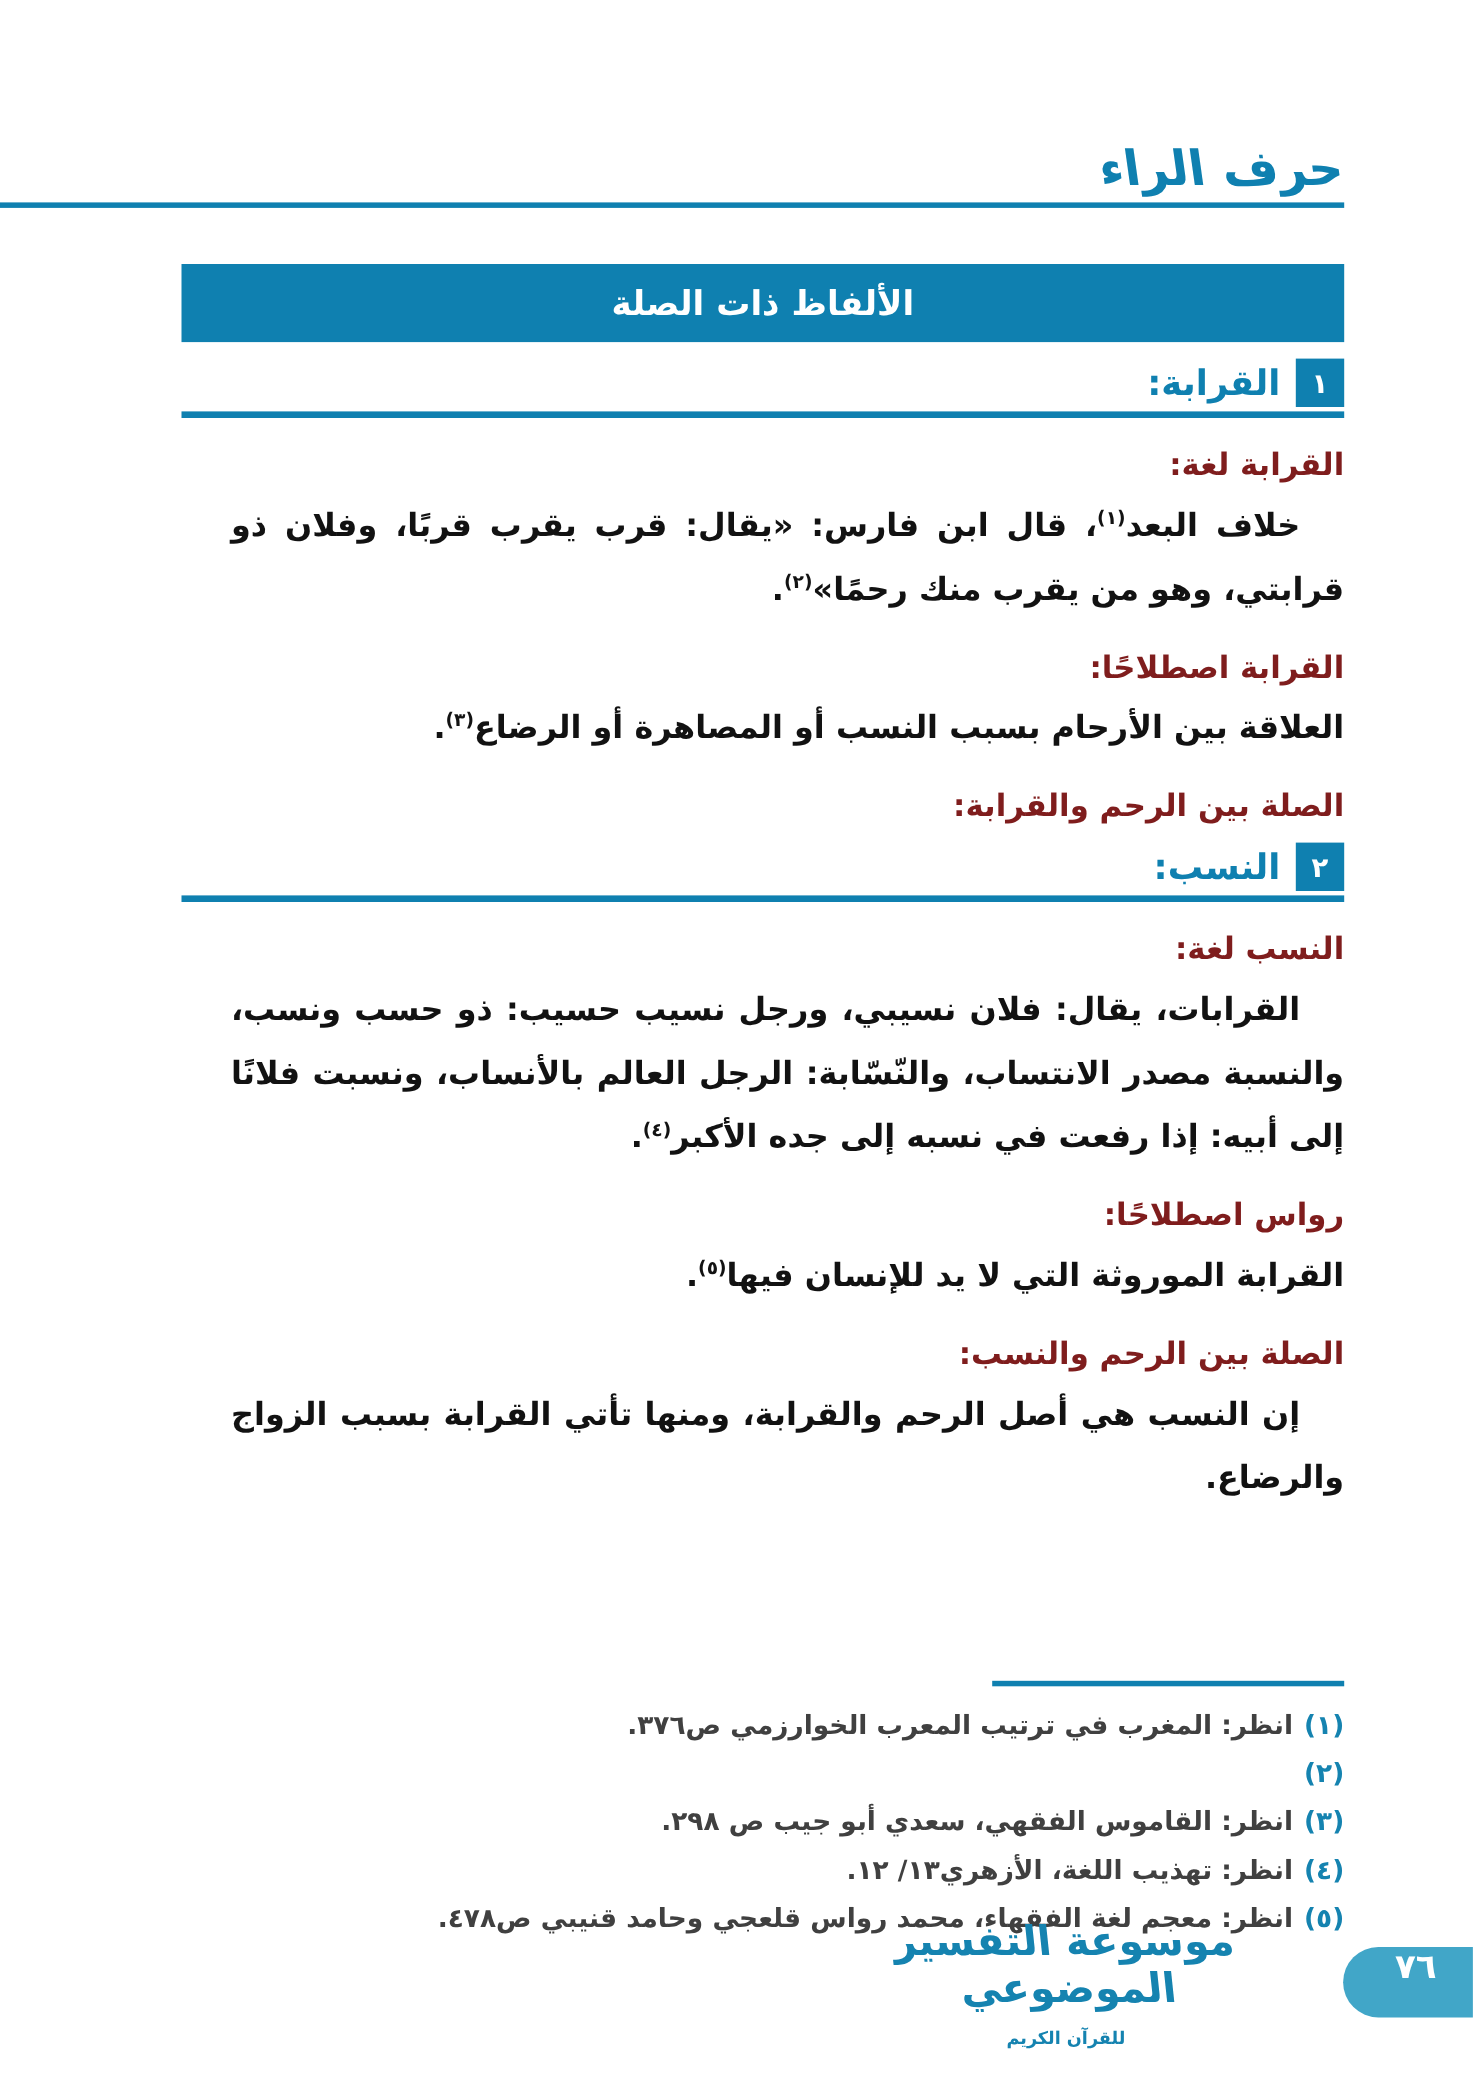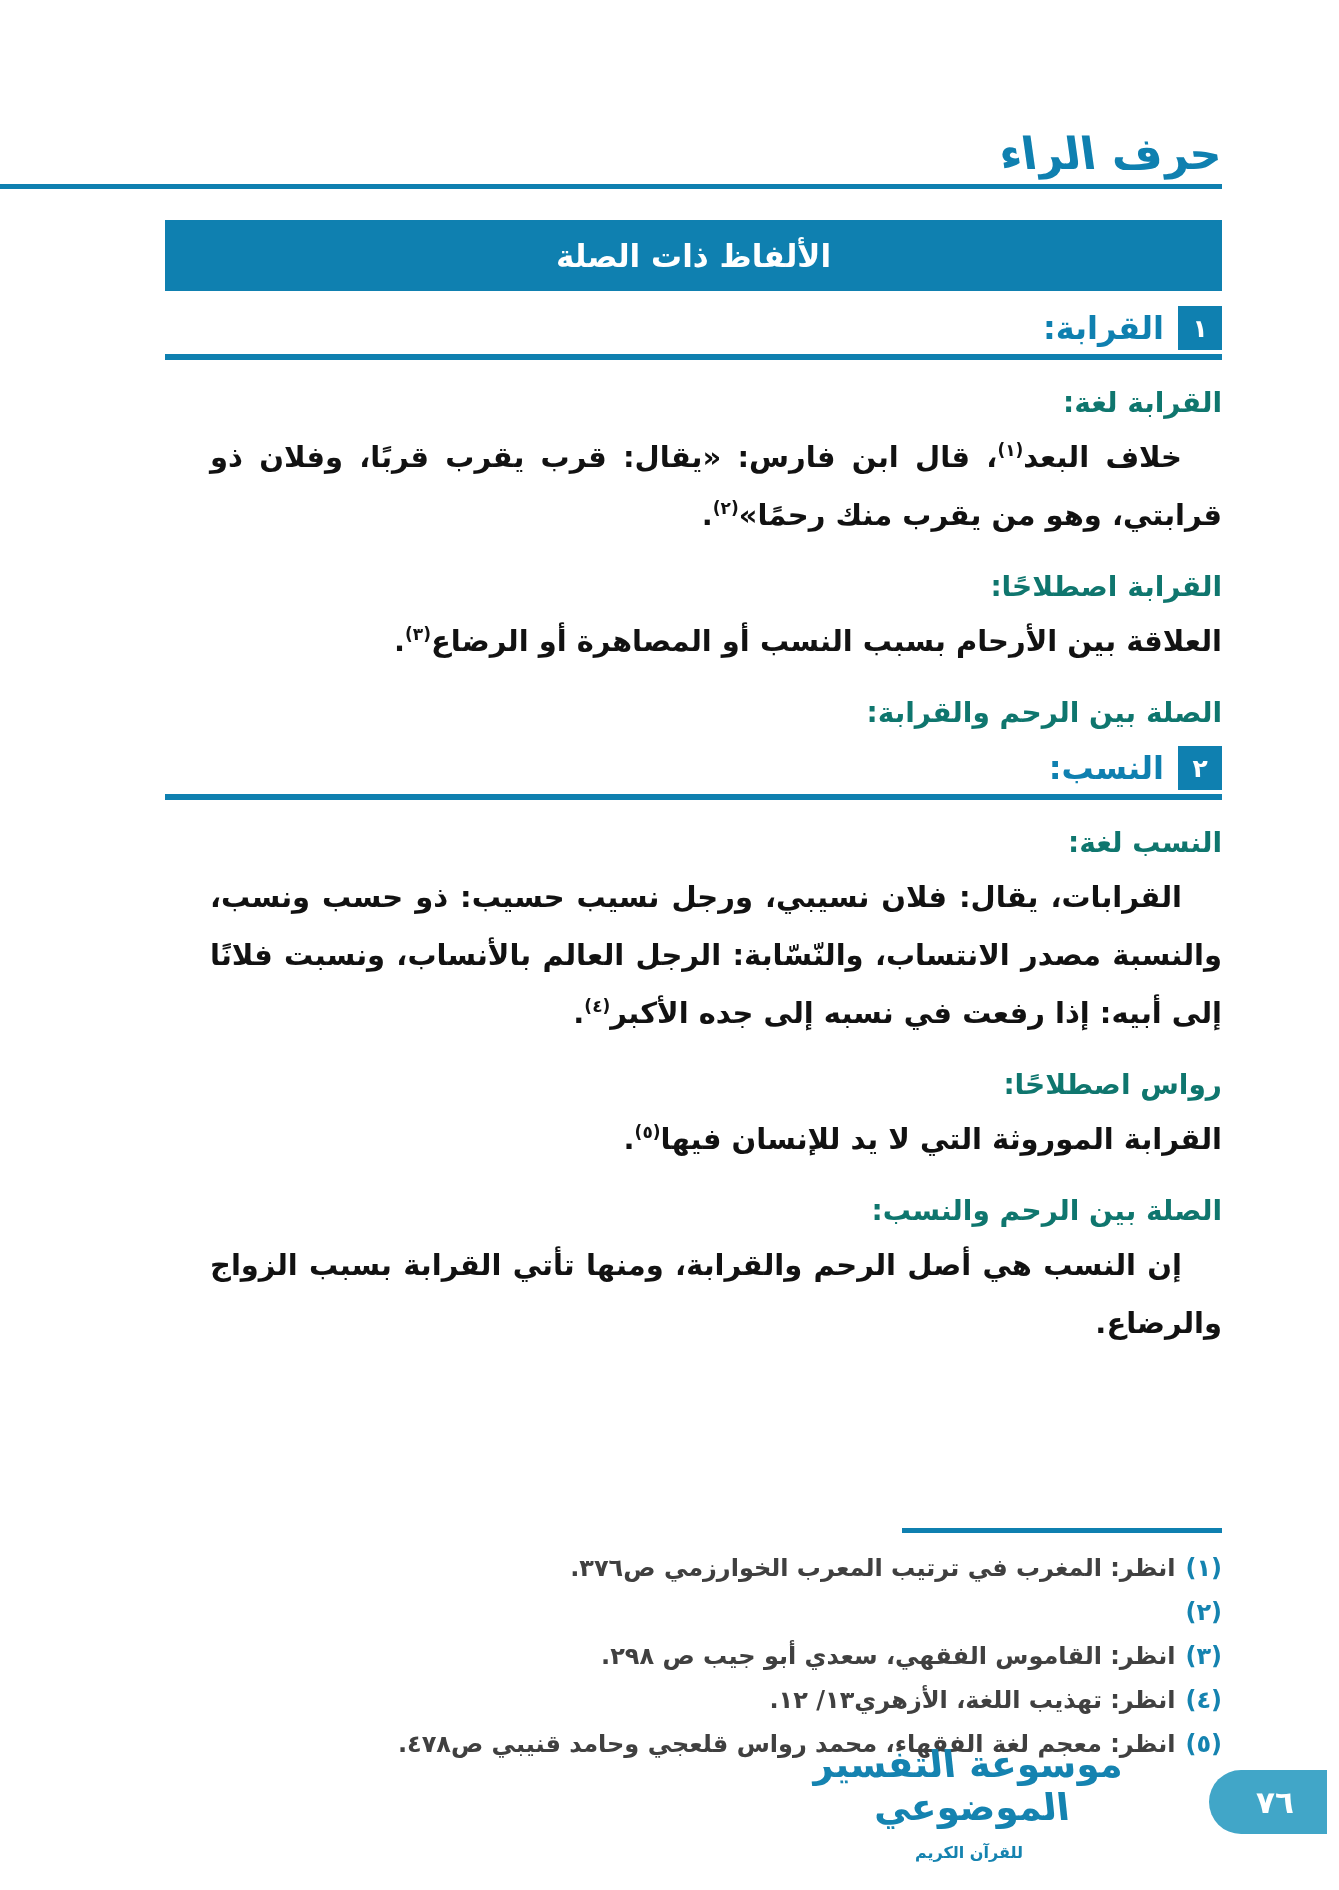--- a/index.html
+++ b/index.html
@@ -13,36 +13,36 @@
   .chapter-title {
     position:absolute; top:128px; right:118px;
     font-size:44px; font-weight:bold; color:#0f80b0;
     transform:skewX(8deg); letter-spacing:-1px;
   }
   .header-rule {
     position:absolute; top:184px; left:0; width:1222px; height:5px;
     background:#0f80b0;
   }
   
-  .content { position:absolute; top:220px; right:117px; width:1057px; }
+  .content { position:absolute; top:240px; right:117px; width:1057px; }
   .banner {
     height:71px; background:#0f80b0; color:#ffffff;
     display:flex; align-items:center; justify-content:center;
     font-size:31px; font-weight:bold;
   }
   .sec-head { display:flex; align-items:center; gap:14px; margin-top:15px; height:44px; }
   .sec-num {
     width:44px; height:44px; background:#0f80b0; color:#ffffff;
     display:flex; align-items:center; justify-content:center;
     font-size:25px; font-weight:bold; flex:0 0 44px;
   }
   .sec-title { font-size:32px; font-weight:bold; color:#0f80b0; }
   .sec-rule { height:6px; background:#0f80b0; margin-top:4px; }
   .subhead {
-    color:#0f766e; font-weight:bold; font-size:28px;
+    color:#7f1d1d; font-weight:bold; font-size:28px;
     margin:24px 0 6px 0; line-height:1.35;
   }
   .para {
     color:#121212; font-size:29px; font-weight:bold;
     line-height:2.0; text-align:justify; text-align-last:right;margin-left:45px;
   }
   .para.indent { text-indent:40px; }
   sup.fnref { font-size:17px; font-weight:bold; color:#121212; vertical-align:super; line-height:0; }
   
   .footnotes { position:absolute; top:1528px; right:117px; width:1057px; }
@@ -51,23 +51,23 @@
   .fn-num { color:#1583b0; white-space:nowrap; }
   .fn-text { color:#404040; }
   
   .footer-logo {
     position:absolute; bottom:28px; right:150px; width:440px; text-align:center;
     color:#1583b0;
   }
   .footer-logo .l1 { font-size:37px; font-weight:bold; transform:skewX(6deg); letter-spacing:-1px; }
   .footer-logo .l2 { font-size:16px; font-weight:bold; margin-top:14px; }
   .page-tab {
-    position:absolute; top:1770px; right:12px; width:118px; height:64px;
+    position:absolute; top:1770px; right:0; width:118px; height:64px;
     background:#41a6c8; color:#ffffff; border-radius:32px 0 0 32px;
-    display:flex; align-items:center; justify-content:center;
+    display:flex; justify-content:center;
     font-size:31px; font-weight:bold; padding-left:14px;
   }
 </style>
 </head>
 <body>
 
 <div class="page">
 
   <div class="chapter-title">حرف الراء</div>
   <div class="header-rule"></div>

